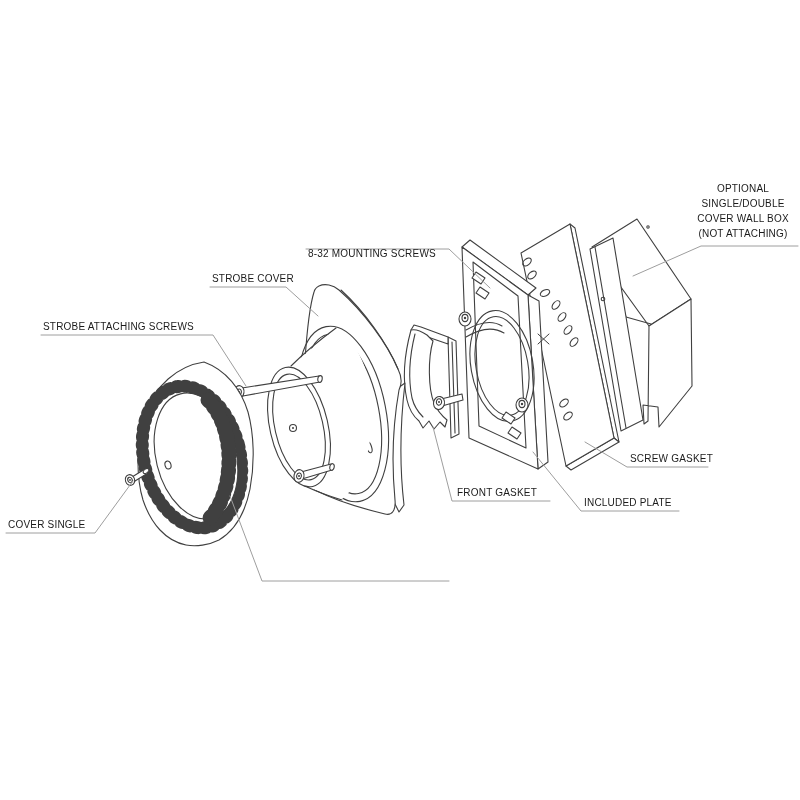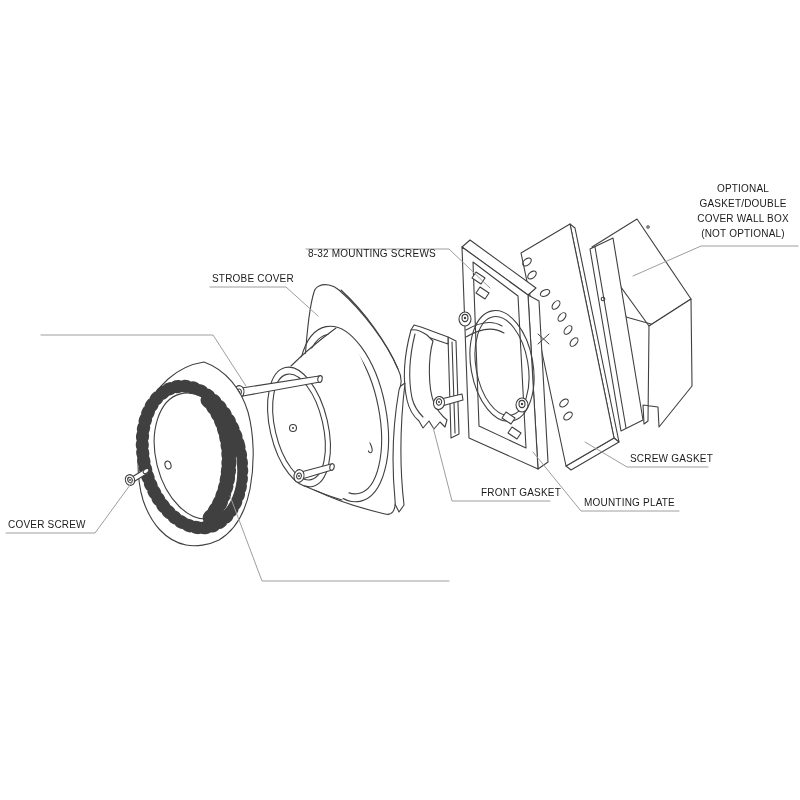--- a/index.html
+++ b/index.html
@@ -176,30 +176,31 @@
       <path d="M533,452 L581,511 L679,511"></path>
       <path d="M585,442 L627,467 L708,467"></path>
       <path d="M633,276 L701,246 L798,246"></path>
     </g>
   </svg>
 
   <div class="lbl" style="left:308px;top:246px">8-32 MOUNTING SCREWS</div>
 
   <div class="lbl" style="left:212px;top:271px">STROBE COVER</div>
 
-
-  <div class="lbl" style="left:8px;top:517px">COVER SCREW</div>
-
-
-  <div class="lbl" style="left:481px;top:485px">FRONT GASKET</div>
-
-  <div class="lbl" style="left:584px;top:495px">MOUNTING PLATE</div>
+  <div class="lbl" style="left:43px;top:319px">STROBE ATTACHING SCREWS</div>
+
+  <div class="lbl" style="left:8px;top:517px">COVER SINGLE</div>
+
+
+  <div class="lbl" style="left:457px;top:485px">FRONT GASKET</div>
+
+  <div class="lbl" style="left:584px;top:495px">INCLUDED PLATE</div>
 
   <div class="lbl" style="left:630px;top:451px">SCREW GASKET</div>
 
   <div class="lbl lbl-center" style="left:686px;top:181px;width:114px">
     <div>OPTIONAL</div>
-    <div>GASKET/DOUBLE</div>
+    <div>SINGLE/DOUBLE</div>
     <div>COVER WALL BOX</div>
-    <div>(NOT OPTIONAL)</div>
+    <div>(NOT ATTACHING)</div>
   </div>
 
 </div>
 
 </body></html>

